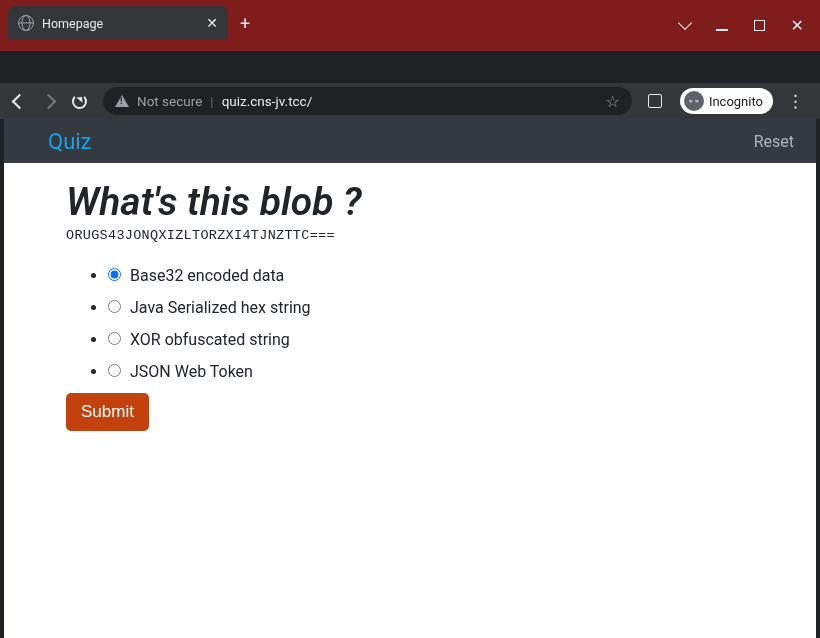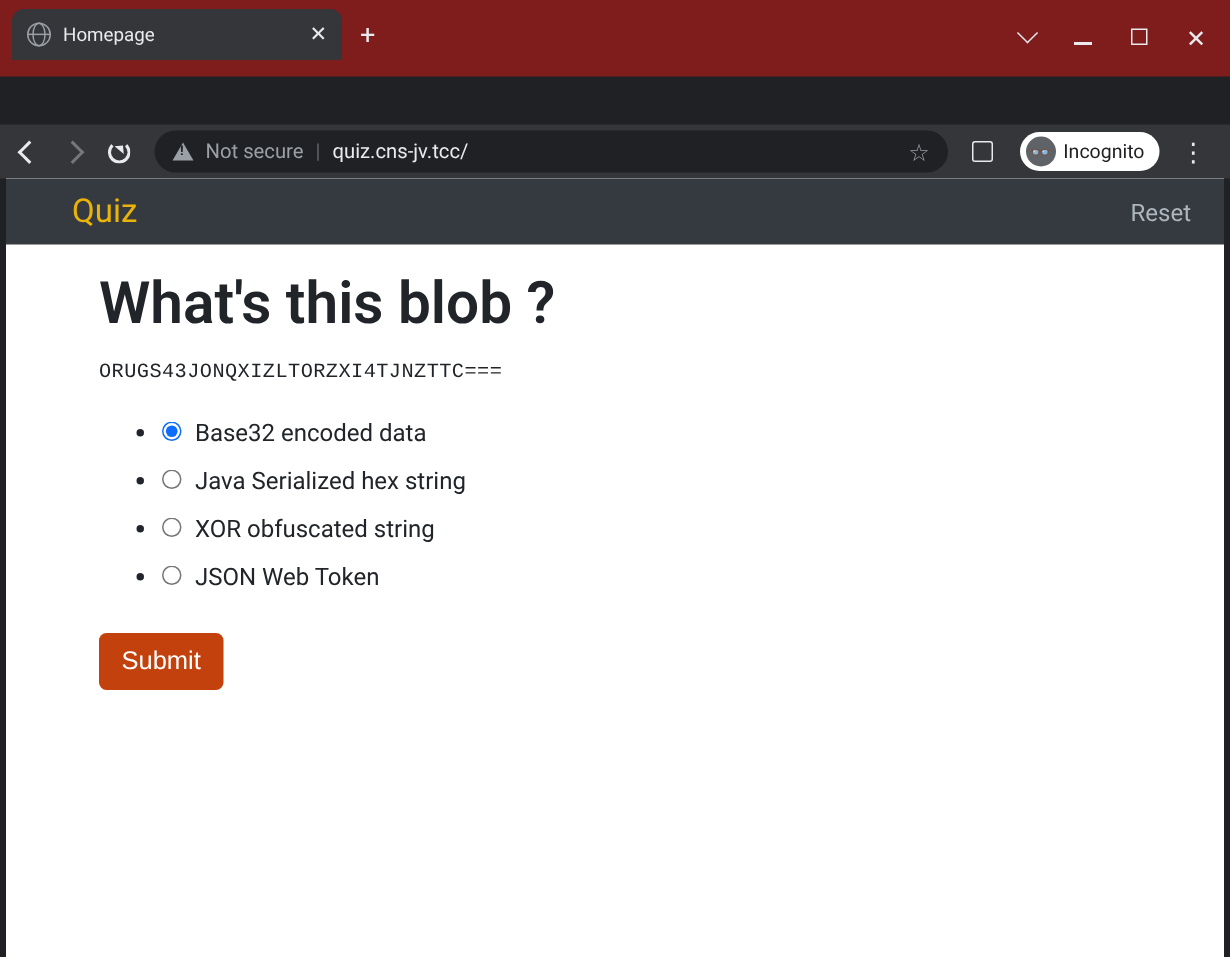--- a/index.html
+++ b/index.html
@@ -207,49 +207,50 @@
     }
     .navbar {
       background: #343a40;
       height: 44px;
       display: flex;
       align-items: center;
       justify-content: space-between;
       padding: 0 22px 0 44px;
     }
     .brand {
-      color: #eab308;
+      color: #0ea5e9;
       font-size: 22px;
       font-family: -apple-system, BlinkMacSystemFont, "Segoe UI", Roboto, sans-serif;
     }
     .reset-link {
       color: #adb5bd;
       font-size: 16px;
       cursor: pointer;
       margin-left: 31px;
     }
     .content {
       padding: 16px 62px;
       color: #212529;
     }
     h1 {
       font-size: 39px;
       font-weight: 600;
-      margin-bottom: 16px;
+      margin-bottom: 3px;
+      font-style: italic;
     }
     .blob {
       font-family: ui-monospace, SFMono-Regular, "Courier New", monospace;
       font-size: 13.5px;
       margin-bottom: 16px;
       letter-spacing: 0.3px;
     }
     ul.options {
       list-style: disc;
       padding-left: 42px;
-      margin-bottom: 22px;
+      margin-bottom: 6px;
     }
     ul.options li {
       padding: 6.5px 0;
       font-size: 16px;
     }
     ul.options li label { cursor: pointer; }
     ul.options input[type="radio"] {
       margin-right: 5px;
       width: 13px;
       height: 13px;

